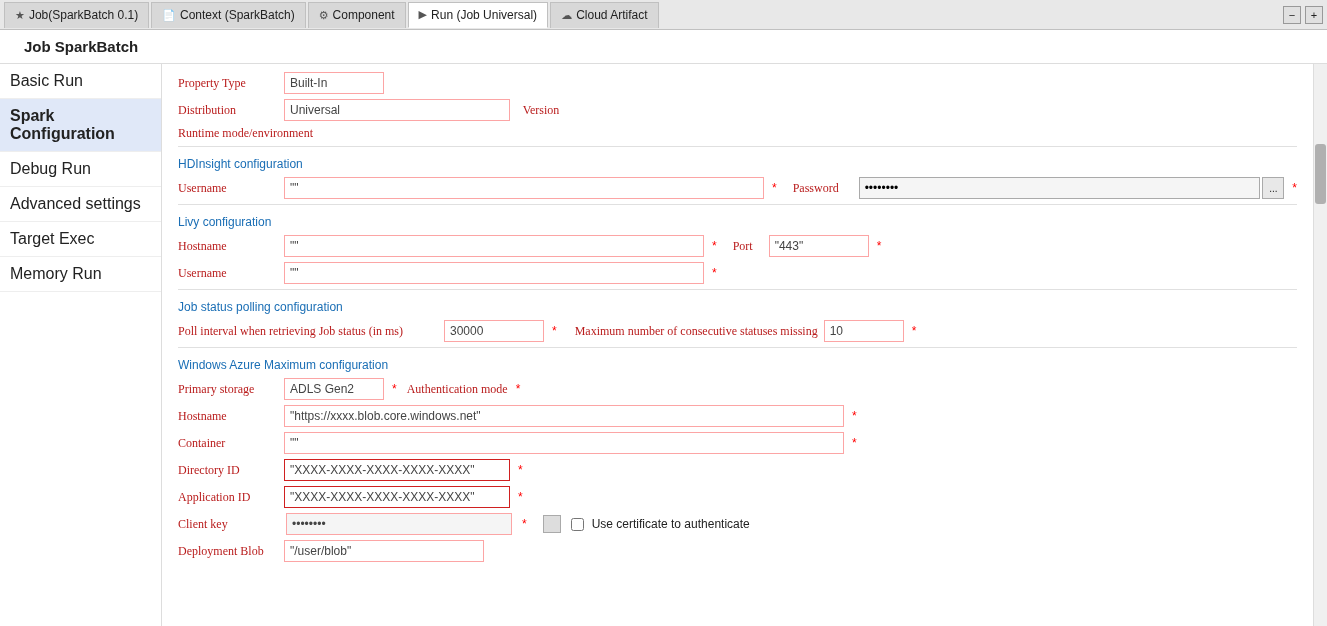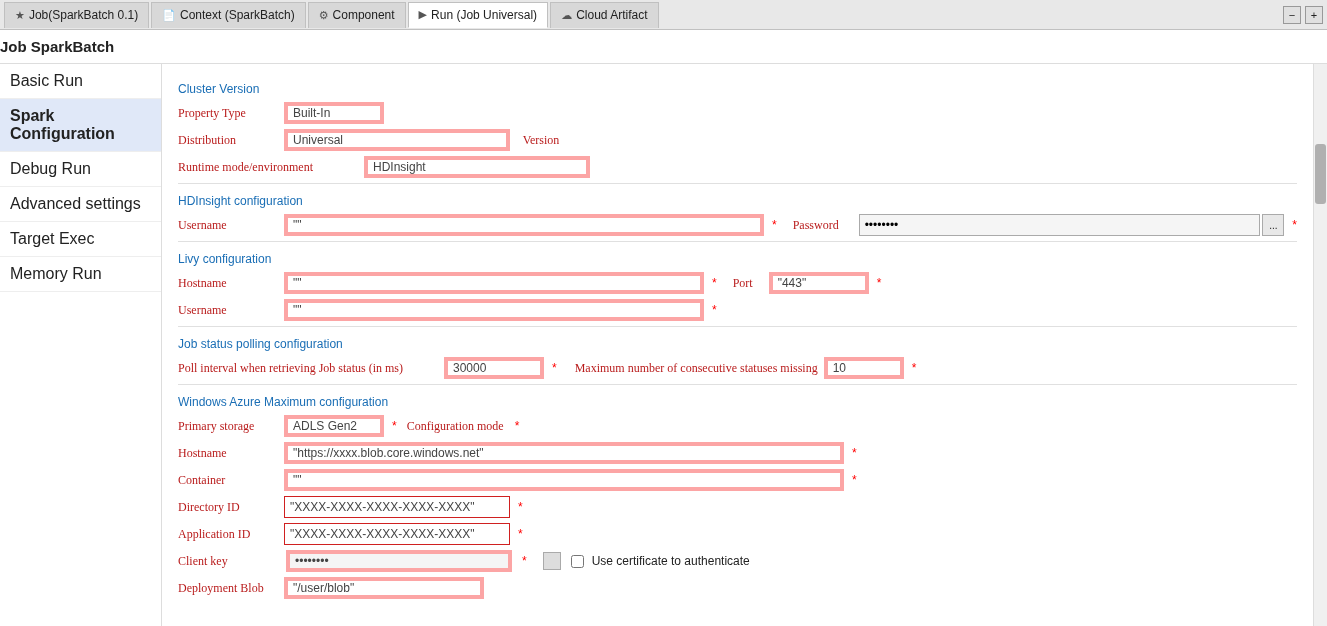--- a/index.html
+++ b/index.html
@@ -48,21 +48,21 @@
     }
 
     
     .main-container {
       display: flex;
       flex-direction: column;
       height: calc(626px - 30px);
     }
     .page-title {
       background: #fff;
-      padding: 8px 0;
+      padding: 8px 24px;
       font-size: 15px;
       font-weight: bold;
       border-bottom: 1px solid #ddd;
     }
     .content-area {
       display: flex;
       flex: 1;
       overflow: hidden;
     }
 
@@ -127,21 +127,21 @@
       gap: 6px;
     }
     .form-label {
       color: #b91c1c;
       white-space: nowrap;
       font-size: 12px;
       min-width: 100px;
       font-family: Liberation Serif, serif;
     }
     .form-input {
-      border: 4px solid #fca5a5;
+      border: 1px solid #fca5a5;
       padding: 2px 5px;
       font-size: 12px;
       height: 22px;
       background: #fff;
       color: #444;
       min-width: 80px;
     }
     .form-input.medium { width: 226px; }
     .form-input.small { width: 100px; }
     .form-input.xsmall { width: 60px; }
@@ -239,36 +239,34 @@
       <div class="sidebar-item">Basic Run</div>
       <div class="sidebar-item active">Spark Configuration</div>
       <div class="sidebar-item">Debug Run</div>
       <div class="sidebar-item">Advanced settings</div>
       <div class="sidebar-item">Target Exec</div>
       <div class="sidebar-item">Memory Run</div>
     </div>
 
     <div class="form-area">
 
-      <div class="section-header">Cluster Version</div>
 
       <div class="form-row">
         <span class="form-label">Property Type</span>
         <input class="form-input small" type="text" readonly="" value="Built-In" style="">
       </div>
 
       <div class="form-row">
         <span class="form-label">Distribution</span>
         <input class="form-input medium" type="text" value="Universal" style="">
         <span class="form-label" style="min-width:50px;text-align:center;">Version</span>
       </div>
 
       <div class="form-row">
         <span class="form-label" style="min-width:180px;">Runtime mode/environment</span>
-        <input class="form-input medium" type="text" value="HDInsight" style="">
       </div>
 
       <hr class="separator-line">
 
       <div class="section-header">HDInsight configuration</div>
 
       <div class="form-row">
         <span class="form-label">Username</span>
         <input class="form-input large" type="text" value="&quot;&quot;" style="">
         <span class="required-star">*</span>
@@ -313,21 +311,21 @@
       </div>
 
       <hr class="separator-line">
 
       <div class="section-header">Windows Azure Maximum configuration</div>
 
       <div class="form-row">
         <span class="form-label">Primary storage</span>
         <input class="form-input small" type="text" value="ADLS Gen2" style="">
         <span class="required-star">*</span>
-        <span class="form-label" style="margin-left:4px; white-space:nowrap;">Configuration mode</span>
+        <span class="form-label" style="margin-left:4px; white-space:nowrap;">Authentication mode</span>
         <span class="required-star">*</span>
       </div>
 
       <div class="form-row">
         <span class="form-label">Hostname</span>
         <input class="form-input" style="width: 560px;" type="text" value="&quot;https://xxxx.blob.core.windows.net&quot;">
         <span class="required-star">*</span>
       </div>
 
       <div class="form-row">

